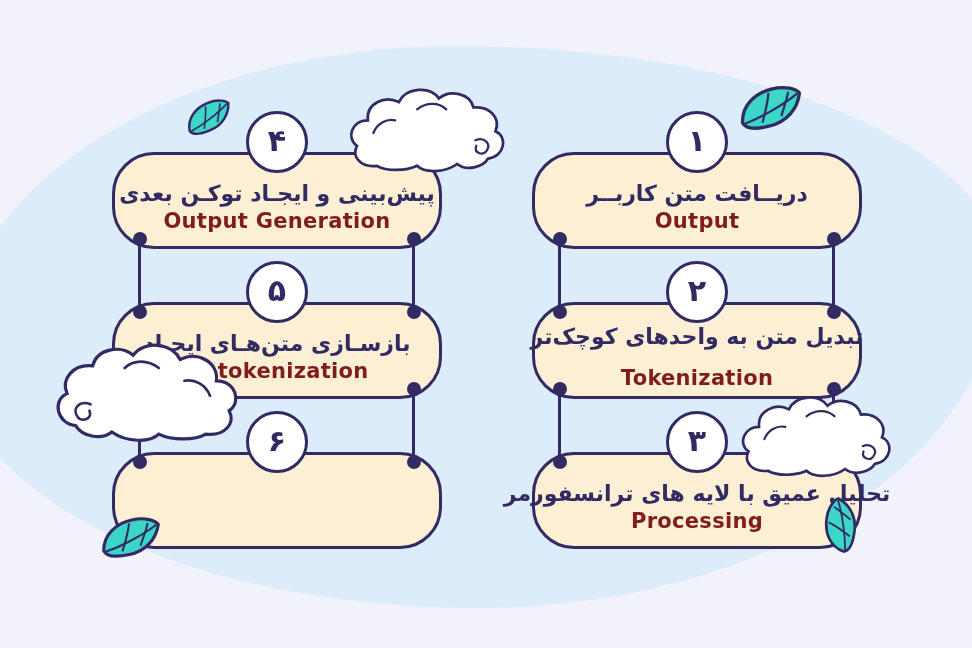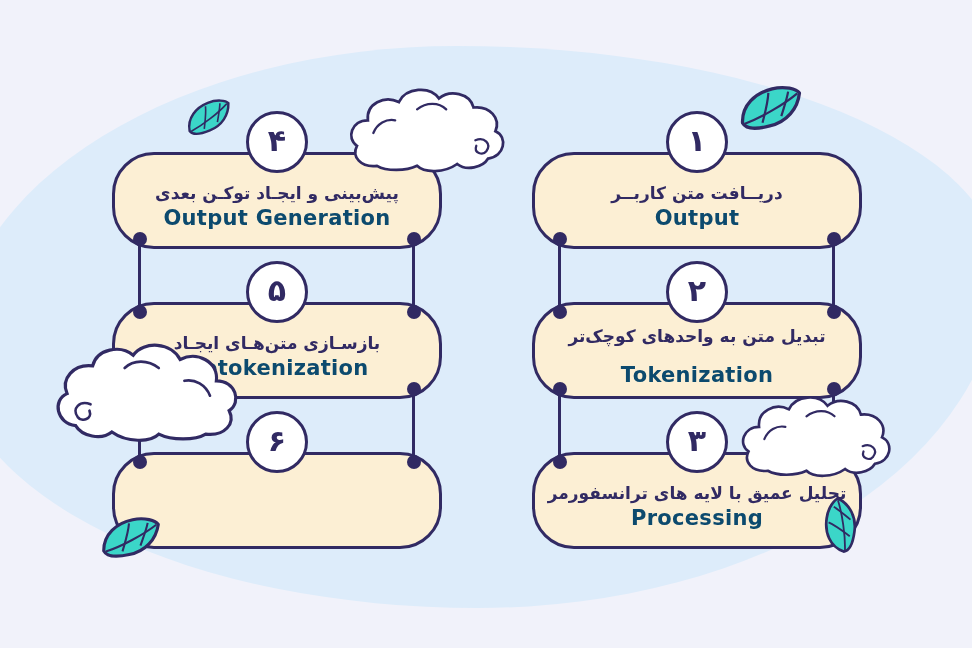--- a/index.html
+++ b/index.html
@@ -14,22 +14,22 @@
     border-radius:48% 52% 50% 50% / 55% 40% 60% 45%;
     z-index:0;
   }
   .vline{position:absolute;width:3px;background:#312a63;z-index:1;}
   .card{
     position:absolute;width:330px;height:97px;box-sizing:border-box;
     background:#fcefd4;border:3px solid #312a63;border-radius:42px;
     display:flex;flex-direction:column;align-items:center;justify-content:center;
     gap:3px;padding-top:12px;z-index:2;
   }
-  .fa-line{font-size:17px;font-weight:bold;color:#312a63;direction:rtl;white-space:nowrap;}
-  .en-line{font-size:21px;font-weight:bold;color:#0c4a6e;letter-spacing:.3px;white-space:nowrap;}
+  .fa-line{font-size:22px;font-weight:bold;color:#312a63;direction:rtl;white-space:nowrap;}
+  .en-line{font-size:21px;font-weight:bold;color:#7f1d1d;letter-spacing:.3px;white-space:nowrap;}
   .badge{
     position:absolute;width:62px;height:62px;box-sizing:border-box;
     background:#ffffff;border:3px solid #312a63;border-radius:50%;
     display:flex;align-items:center;justify-content:center;
     font-size:30px;font-weight:bold;color:#312a63;padding-bottom:4px;z-index:3;
   }
   .dot{position:absolute;width:14px;height:14px;border-radius:50%;background:#312a63;z-index:3;}
   .decor{position:absolute;z-index:4;}
   .leaf{z-index:5;}
 </style>

